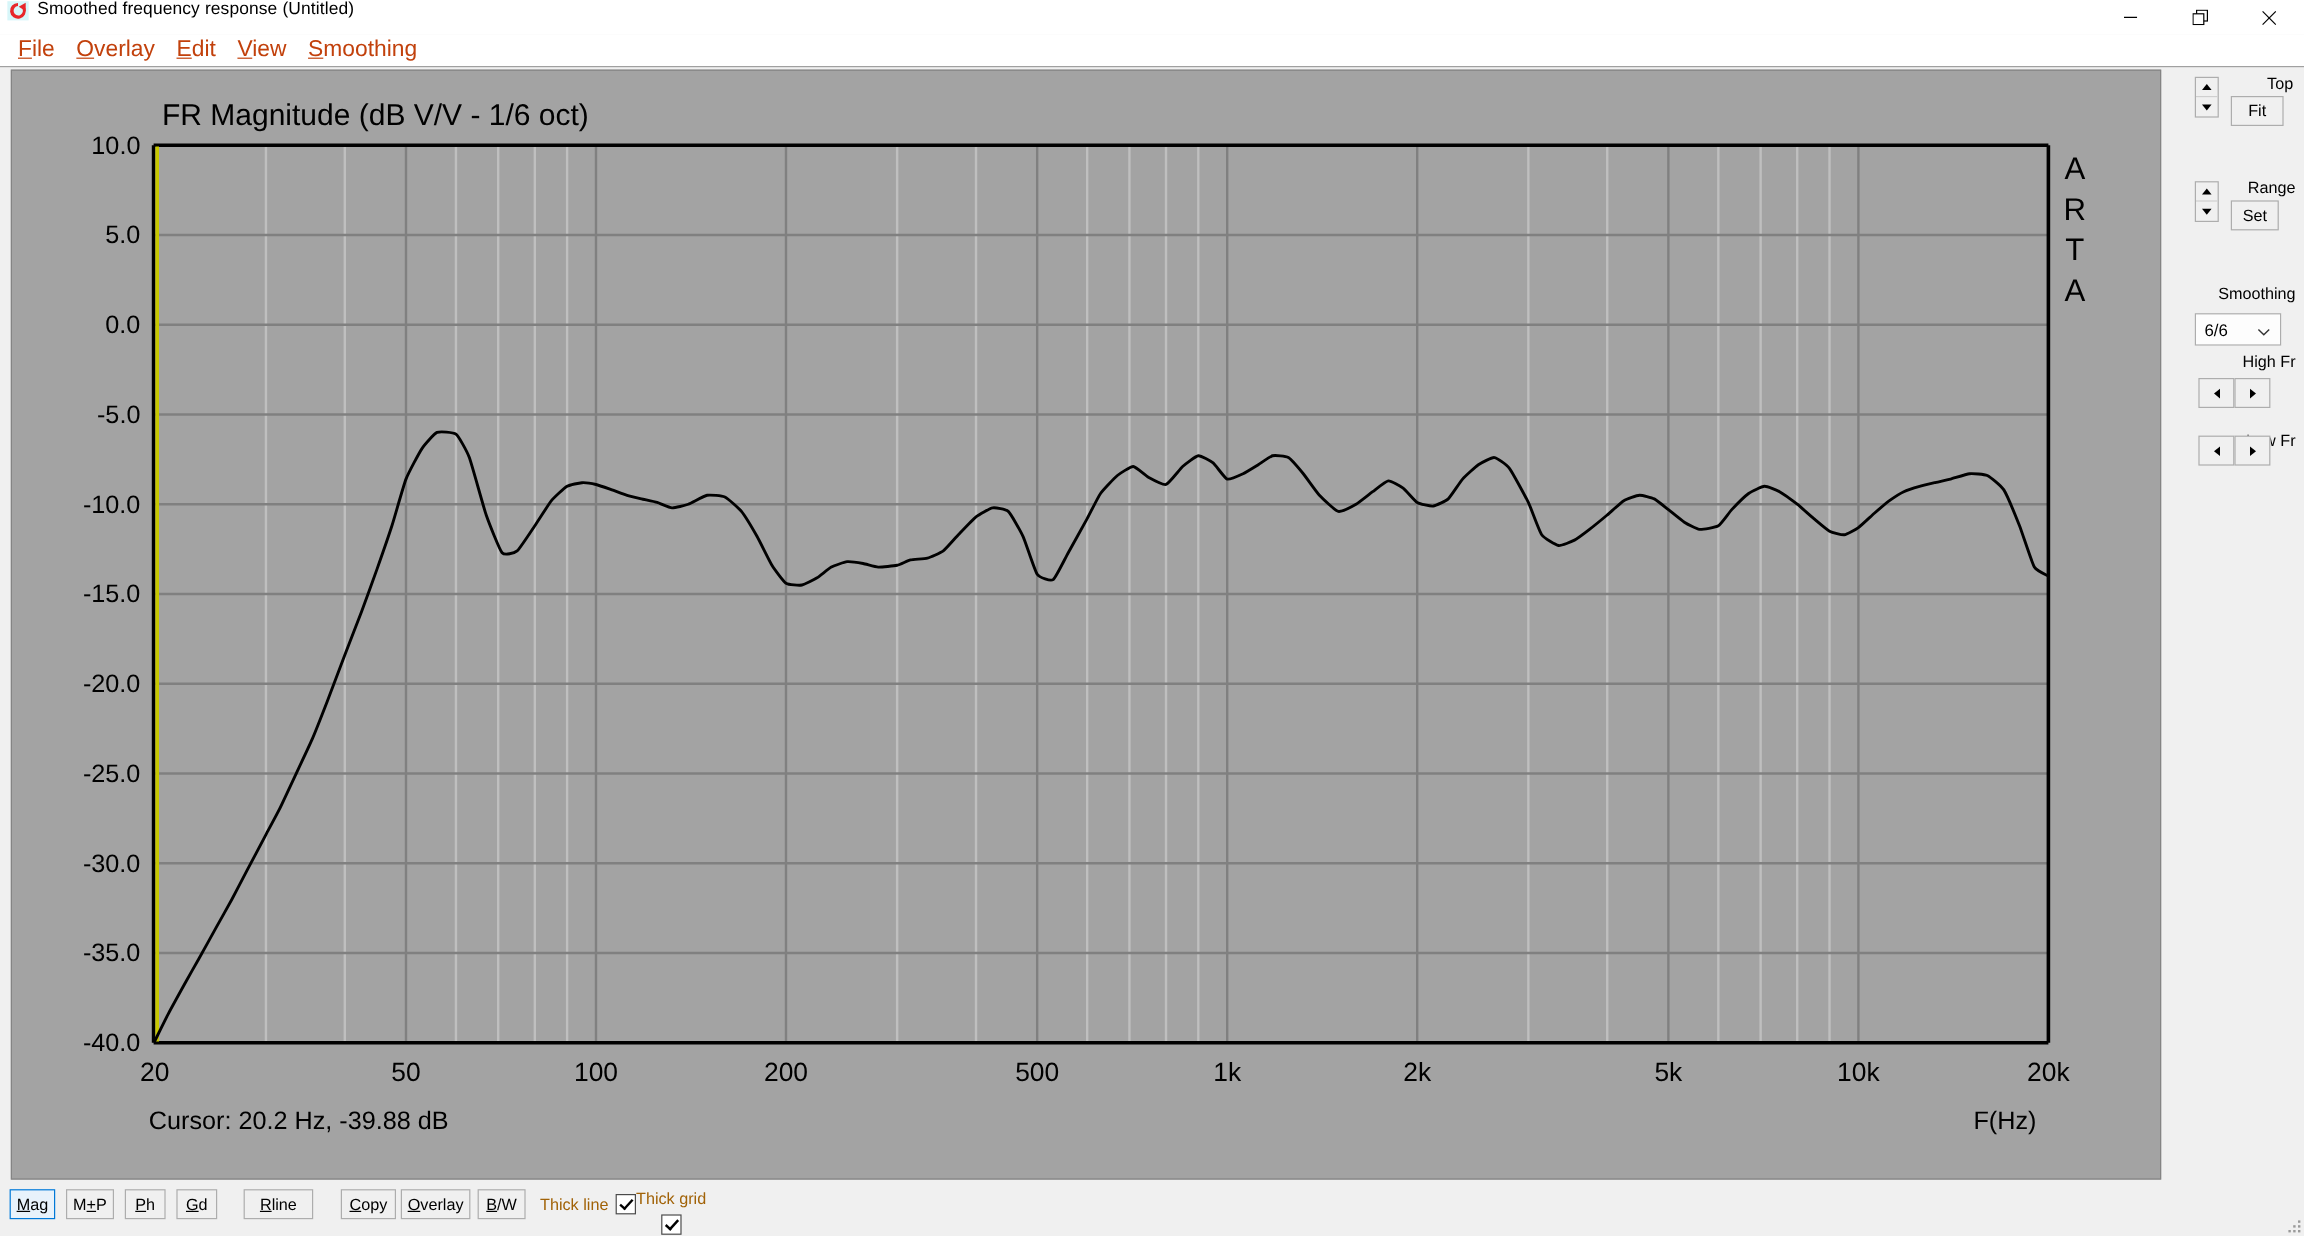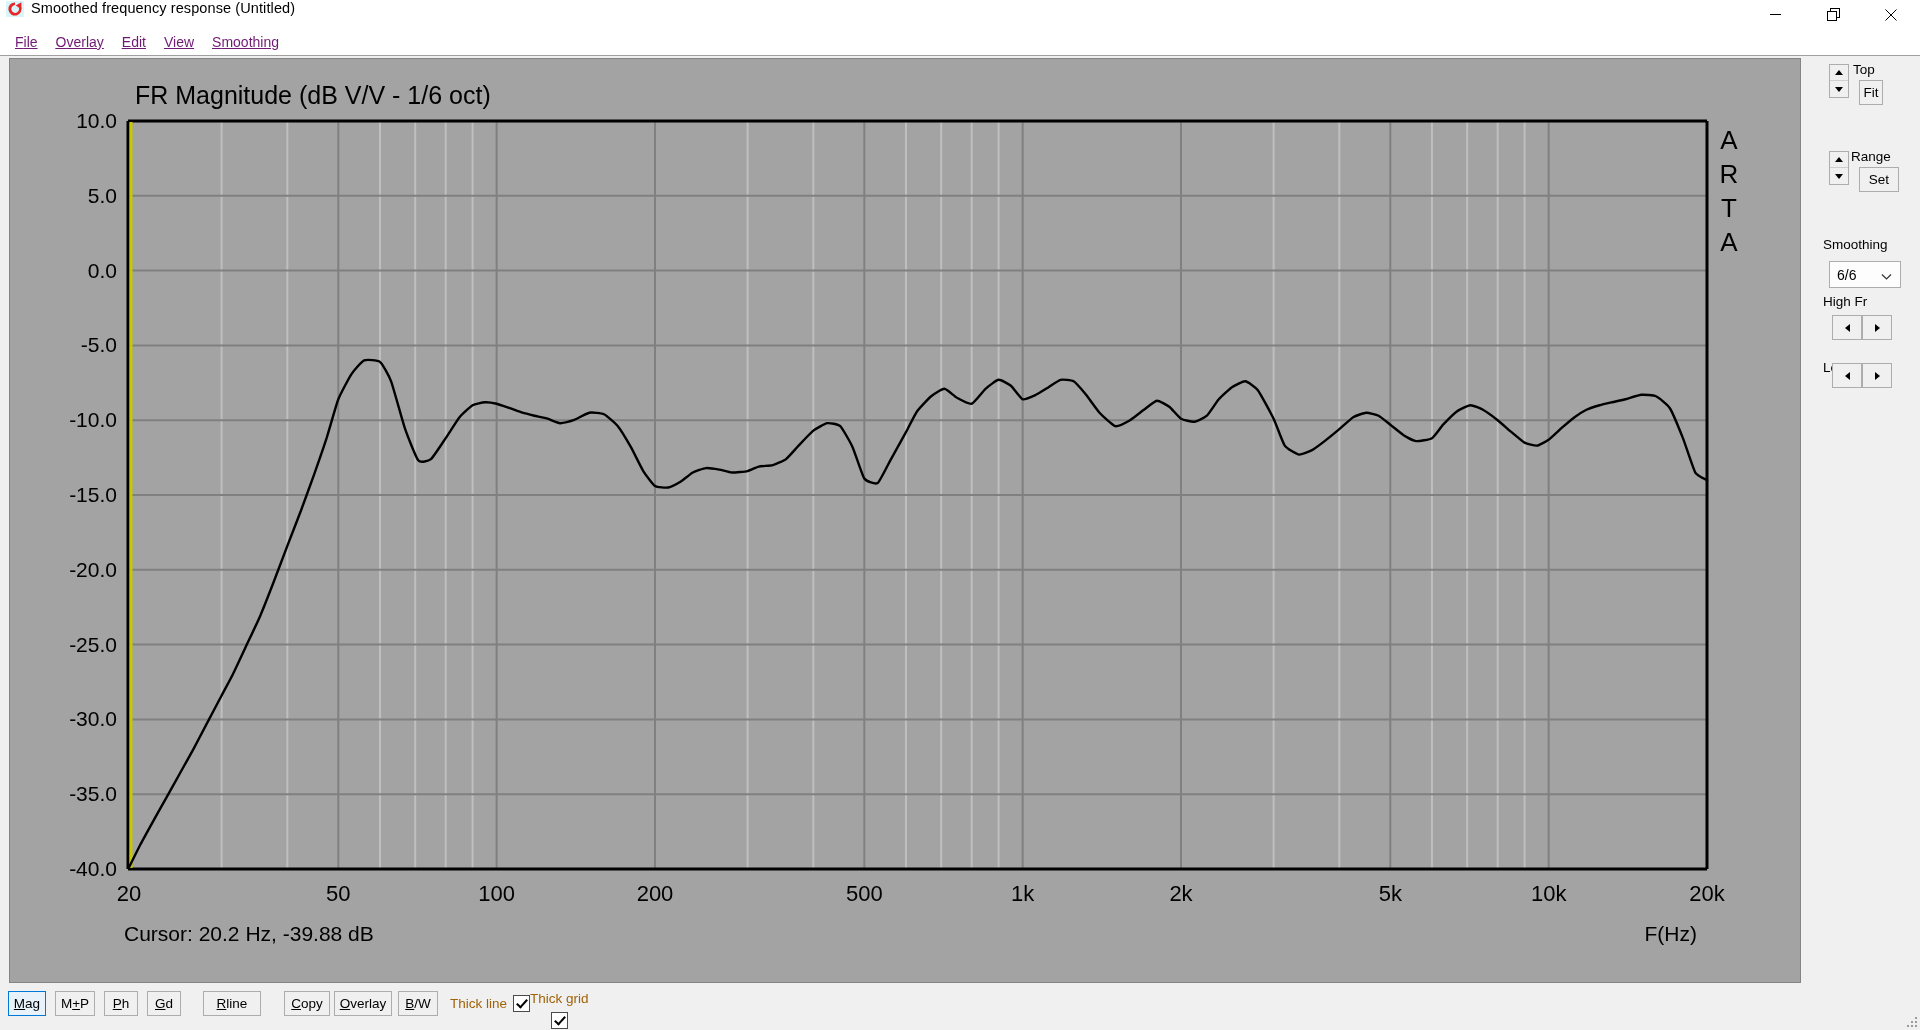--- a/index.html
+++ b/index.html
@@ -58,25 +58,24 @@
     position: absolute;
     left: 0; top: 29px;
     width: 1920px; height: 26px;
     background: #ffffff;
     display: flex;
     align-items: center;
     padding-left: 6px;
     box-sizing: border-box;
   }
   .menu-item {
-    font-size: 14px;
-    color: #701a75;
+    font-size: 19px;
+    color: #c2410c;
     padding: 2px 9px 2px 9px;
     white-space: nowrap;
-    text-decoration: underline;
   }
   .menu-item u { text-decoration: underline; }
 
   
   #client {
     position: absolute;
     left: 0; top: 55px;
     width: 1920px; height: 975px;
     background: #f0f0f0;
   }
@@ -102,21 +101,21 @@
   #right-panel {
     position: absolute;
     left: 1823px; top: 3px;
     width: 90px; height: 925px;
     background: #f0f0f0;
   }
   .pnl-label {
     position: absolute;
     font-size: 13.5px;
     color: #000000;
-    text-align: left;
+    text-align: right;
     white-space: nowrap;
   }
   .spin-box {
     position: absolute;
     width: 20px; height: 34px;
     border: 1px solid #adadad;
     background: #f0f0f0;
     box-sizing: border-box;
   }
   .spin-half {
@@ -367,21 +366,21 @@
 
     <div class="spin-box" style="left:6px; top:6px;">
       <div class="spin-half">
           <span class="tri tri-up"></span>
         </div>
       <div class="spin-half">
           <span class="tri tri-dn"></span>
         </div>
     </div>
     <div class="pnl-label" style="left:30px; top:4px; width:58px;">Top</div>
-    <div class="pnl-btn" style="left:36px; top:22px; width:24px; height:25px;">Fit</div>
+    <div class="pnl-btn" style="left:36px; top:22px; width:44px; height:25px;">Fit</div>
 
     <div class="spin-box" style="left:6px; top:93px;">
       <div class="spin-half">
           <span class="tri tri-up"></span>
         </div>
       <div class="spin-half">
           <span class="tri tri-dn"></span>
         </div>
     </div>
     <div class="pnl-label" style="left:28px; top:91px; width:62px;">Range</div>

